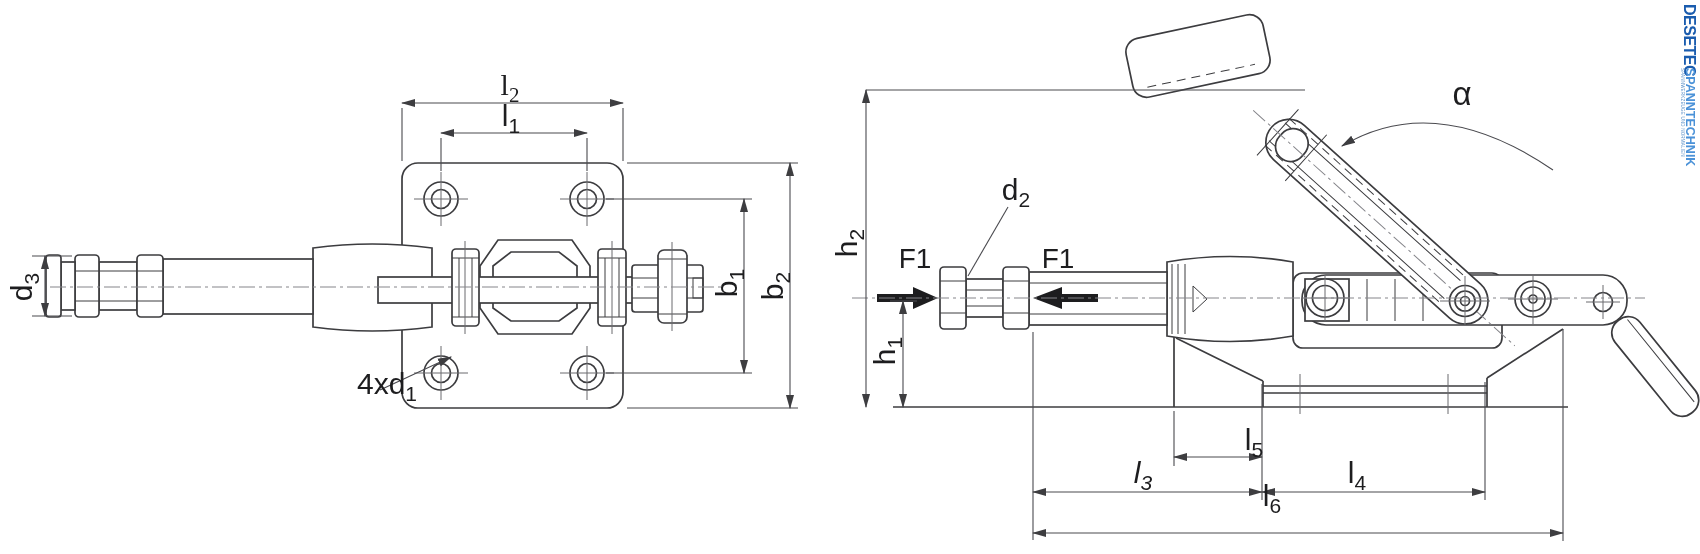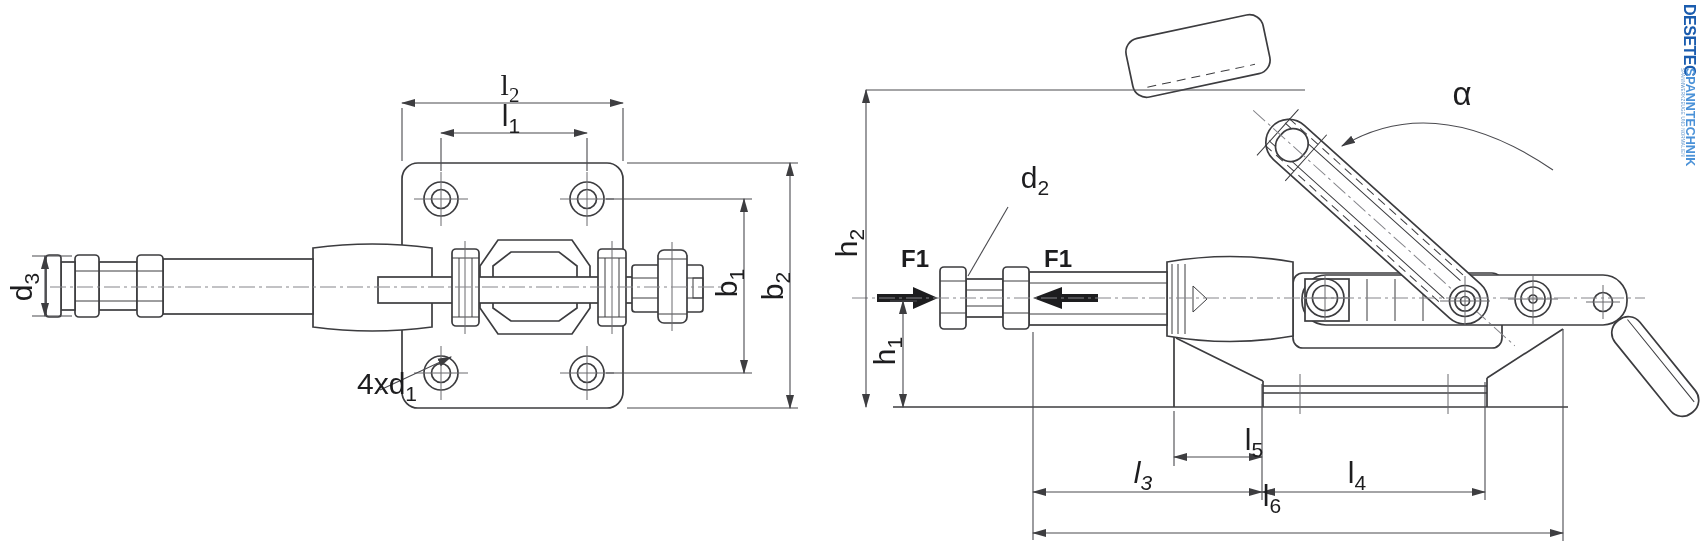--- a/index.html
+++ b/index.html
@@ -3,21 +3,21 @@
 <meta charset="utf-8">
 <style>
   html,body{margin:0;padding:0;background:#fff;}
   #stage{position:relative;width:1700px;height:554px;background:#fff;overflow:hidden;
          font-family:"Liberation Sans", sans-serif;}
   #drawing{position:absolute;left:0;top:0;}
   .dim{position:absolute;color:#1d1d1f;font-size:30px;line-height:1;white-space:nowrap;
        transform:translate(-50%,-50%);}
   .dim sub{font-size:21px;line-height:1;}
   .dim.rot{transform:translate(-50%,-50%) rotate(-90deg);}
-  .dim.force{font-size:24px;font-weight:bold;}
+  .dim.force{font-size:28px;font-weight:normal;}
   .dim.alpha{font-size:33px;}
   .logo-brand{position:absolute;left:1698px;top:4px;transform:rotate(90deg);transform-origin:0 0;
       font-size:16px;font-weight:bold;letter-spacing:-0.5px;color:#1a5cae;white-space:nowrap;}
   .logo-sub{position:absolute;left:1697px;top:68px;transform:rotate(90deg);transform-origin:0 0;
       font-size:12.5px;font-weight:bold;color:#4b92d8;white-space:nowrap;}
   .logo-tag{position:absolute;left:1685px;top:68px;transform:rotate(90deg);transform-origin:0 0;
       font-size:4.5px;color:#5b91c9;white-space:nowrap;letter-spacing:0.2px;}
 </style>
 </head>
 <body>
@@ -230,21 +230,21 @@
   <span>b</span><sub>2</sub></div>
 <div class="dim rot" style="left:24px;top:287px;">
   <span>d</span><sub>3</sub></div>
 <div class="dim" style="left:346px;top:386px;margin-left:41px;">
   <span>4xd</span><sub>1</sub></div>
 
 <div class="dim rot" style="left:849px;top:243px;">
   <span>h</span><sub>2</sub></div>
 <div class="dim rot" style="left:887px;top:351px;">
   <span>h</span><sub>1</sub></div>
-<div class="dim" style="left:1016px;top:180px;margin-left:19px;">
+<div class="dim" style="left:1016px;top:192px;">
   <span>d</span><sub>2</sub></div>
 <div class="dim force" style="left:915px;top:259px;">
   <span>F1</span></div>
 <div class="dim force" style="left:1058px;top:259px;">
   <span>F1</span></div>
 <div class="dim alpha" style="left:1462px;top:93px;">
   <span>α</span></div>
 
 <div class="dim" style="left:1219px;top:442px;margin-left:35px;">
   <span>l</span><sub>5</sub></div>

